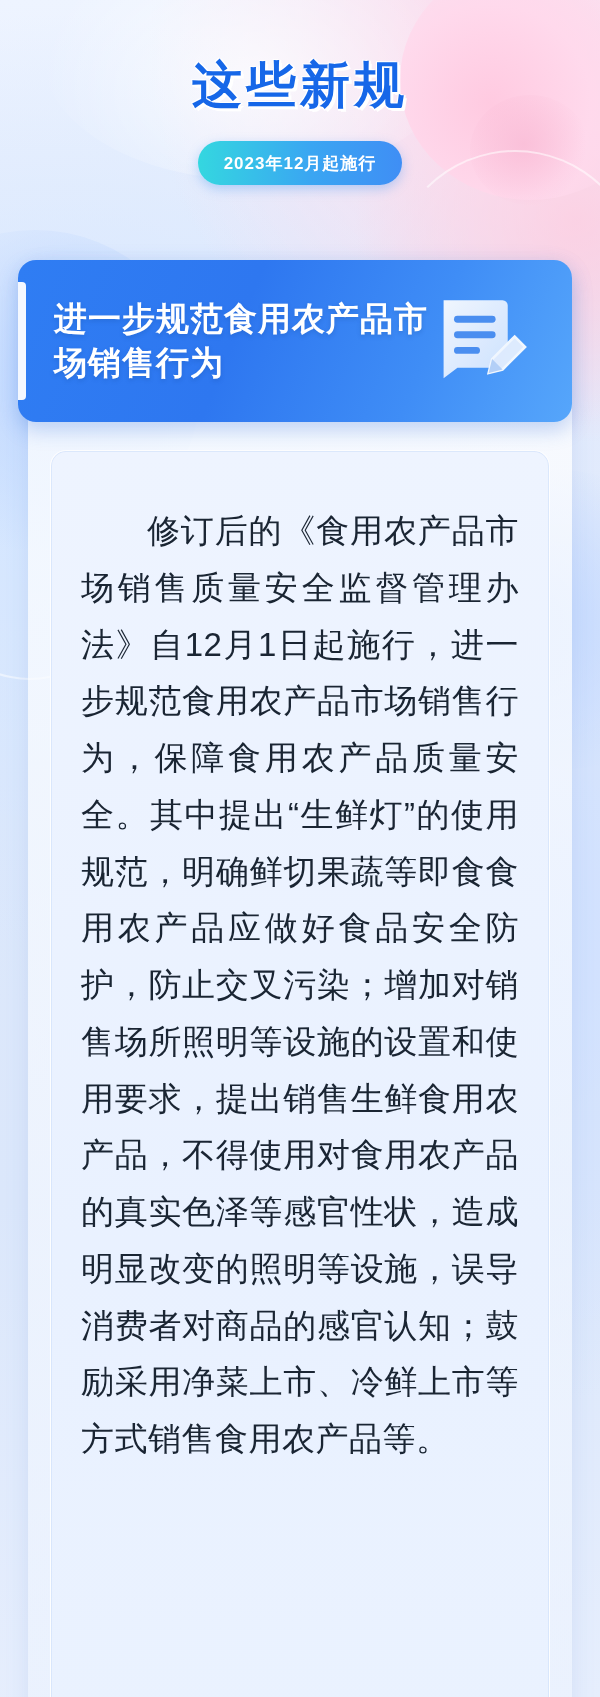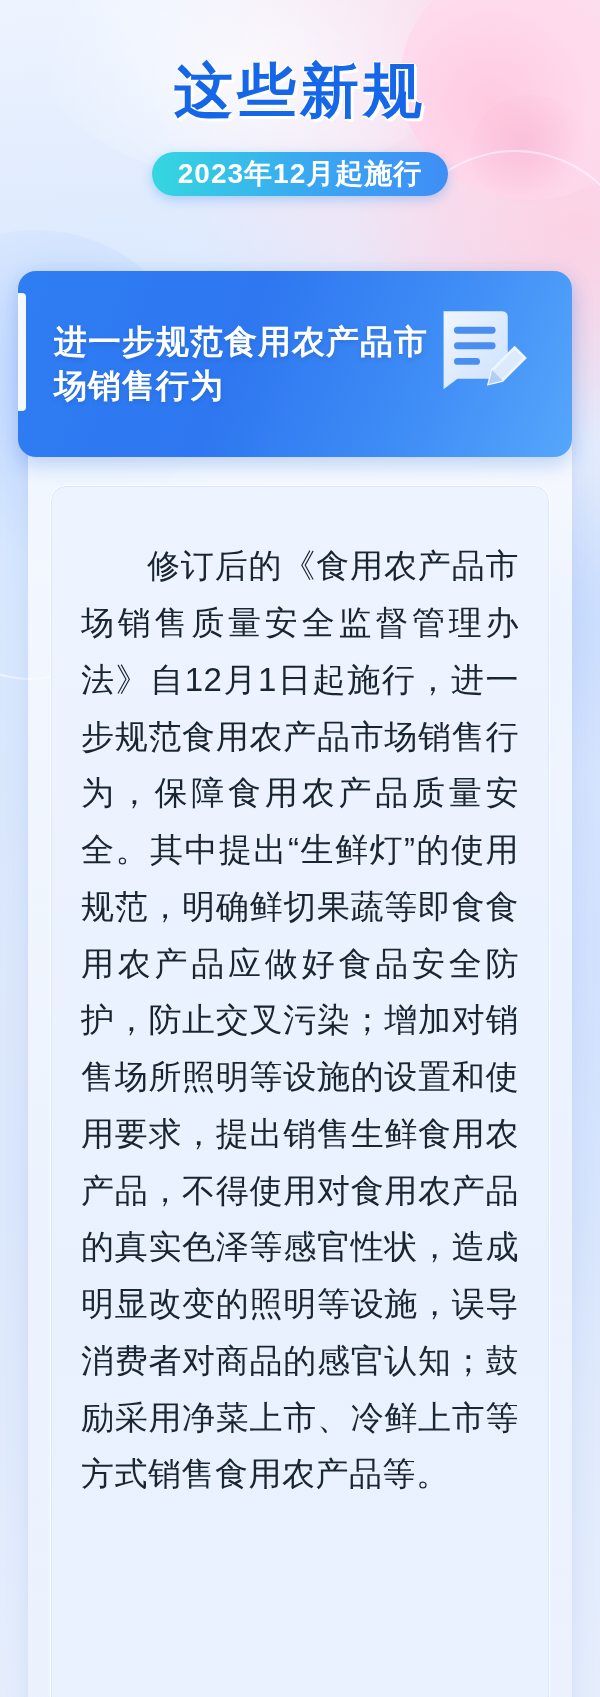--- a/index.html
+++ b/index.html
@@ -55,21 +55,21 @@
     position: absolute; left: -70px; top: 480px;
     width: 200px; height: 200px; border-radius: 50%;
     border: 2px solid rgba(255,255,255,.5);
     border-right-color: transparent; border-top-color: transparent;
     pointer-events: none;
   }
 
   
   .header { position: relative; padding-top: 54px; text-align: center; }
   .title-line {
-    font-size: 59px;
+    font-size: 50px;
     font-weight: bold;
     letter-spacing: 4px;
     line-height: 1.26;
     color: #1667e8;
     text-shadow:
       3px 3px 0 #ffffff,
       -1px -1px 0 #ffffff,
       2px 0 0 #ffffff,
       0 2px 0 #ffffff;
     text-align: center;
@@ -85,42 +85,42 @@
   .subtitle-wrap { margin-top: 24px; display: flex; justify-content: center; }
   .subtitle-pill {
     display: inline-flex;
     align-items: center;
     justify-content: center;
     height: 44px;
     padding: 7px 26px;
     border-radius: 22px;
     background: linear-gradient(90deg, #34d7e0 0%, #3aa6f2 55%, #3f8ef5 100%);
     color: #ffffff;
-    font-size: 28px;
+    font-size: 17px;
     font-weight: bold;
     letter-spacing: 1px;
     box-shadow: 0 4px 12px rgba(62,150,240,.35);
     text-align: center;
   }
 
   
   .card {
     position: relative;
     margin: 75px 28px 0 28px;
     border-radius: 22px;
     background: linear-gradient(180deg, rgba(255,255,255,.78) 0%, rgba(236,243,255,.6) 100%);
     box-shadow: 0 6px 22px rgba(120,155,215,.18);
     padding-bottom: 58px;
   }
 
   .banner {
     position: relative;
     margin: 0 0 0 -10px;
     width: calc(100% + 10px);
-    height: 186px;
+    height: 162px;
     border-radius: 18px;
     background: linear-gradient(112deg, #2f7df3 0%, #2e77f0 40%, #3f8df6 72%, #56a6fb 100%);
     box-shadow: 0 8px 20px rgba(45,110,220,.28);
     display: flex;
     align-items: center;
     overflow: hidden;
   }
   .banner-accent {
     position: absolute;
     left: 0; top: 22px;

